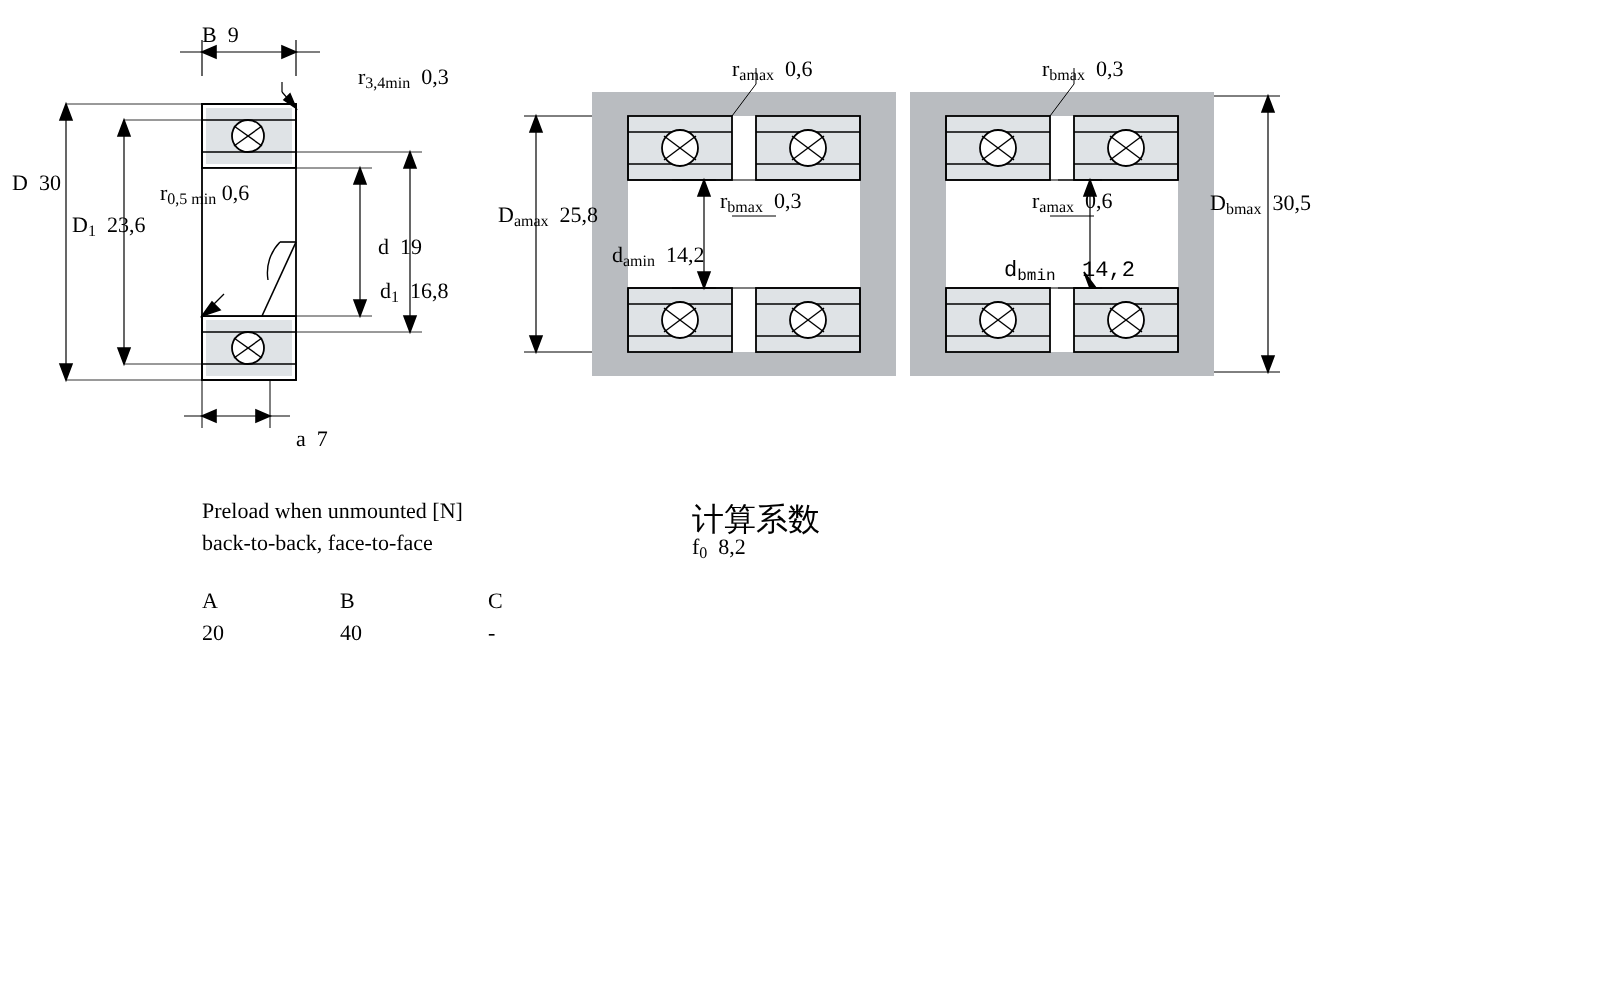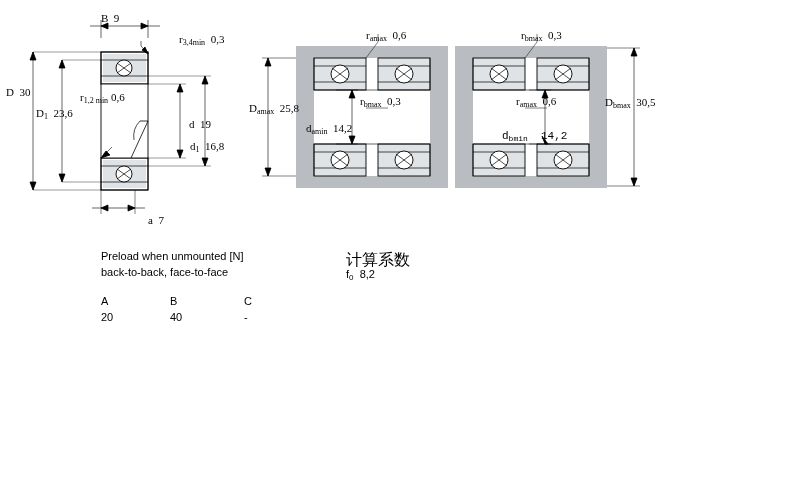--- a/index.html
+++ b/index.html
@@ -6,21 +6,21 @@
   body{
     width:800px;height:500px;background:#ffffff;
     font-family:"Liberation Serif", serif;
     color:#000;
     position:relative;
     overflow:hidden;
   }
   #stage{position:absolute;left:0;top:0;width:800px;height:360px;}
   .lbl{position:absolute;font-family:"Liberation Serif", serif;font-size:11px;color:#000;white-space:nowrap;}
   .sub{font-size:8px;vertical-align:-2px;}
-  .txtblock{position:absolute;font-family:Liberation Sans, sans-serif;font-size:11px;}
+  .txtblock{position:absolute;font-family:Liberation Serif, serif;font-size:11px;}
   .cn{font-family:"DejaVu Sans", sans-serif;font-size:16px;}
   svg{position:absolute;left:0;top:0;}
 </style>
 </head>
 <body>
 
 <div id="stage">
 
   <svg width="800" height="500" viewBox="0 0 800 500">
     <defs>
@@ -222,21 +222,21 @@
       <line x1="525" y1="108" x2="547" y2="108" stroke="#000" stroke-width="0.5"></line>
     </g>
   </svg>
 
   <div class="lbl" style="left:101px;top:12px;"><span>B</span>&nbsp;&nbsp;<span>9</span></div>
 
   <div class="lbl" style="left:139px;top:33px;margin-left:40px;"><span>r</span><span class="sub">3,4min</span>&nbsp;&nbsp;<span>0,3</span></div>
 
   <div class="lbl" style="left:6px;top:86px;"><span>D</span>&nbsp;&nbsp;<span>30</span></div>
 
-  <div class="lbl" style="left:80px;top:91px;"><span>r</span><span class="sub">1,2 min</span>&nbsp;<span>0,6</span></div>
+  <div class="lbl" style="left:80px;top:91px;"><span>r</span><span class="sub">0,5 min</span>&nbsp;<span>0,6</span></div>
 
   <div class="lbl" style="left:36px;top:107px;text-align:center;"><span>D</span><span class="sub">1</span>&nbsp;&nbsp;<span>23,6</span></div>
 
   <div class="lbl" style="left:189px;top:118px;"><span>d</span>&nbsp;&nbsp;<span>19</span></div>
 
   <div class="lbl" style="left:190px;top:140px;"><span>d</span><span class="sub">1</span>&nbsp;&nbsp;<span>16,8</span></div>
 
   <div class="lbl" style="left:104px;top:214px;margin-left:44px;"><span>a</span>&nbsp;&nbsp;<span>7</span></div>
 
   <div class="lbl" style="left:366px;top:29px;"><span>r</span><span class="sub">amax</span>&nbsp;&nbsp;<span>0,6</span></div>

